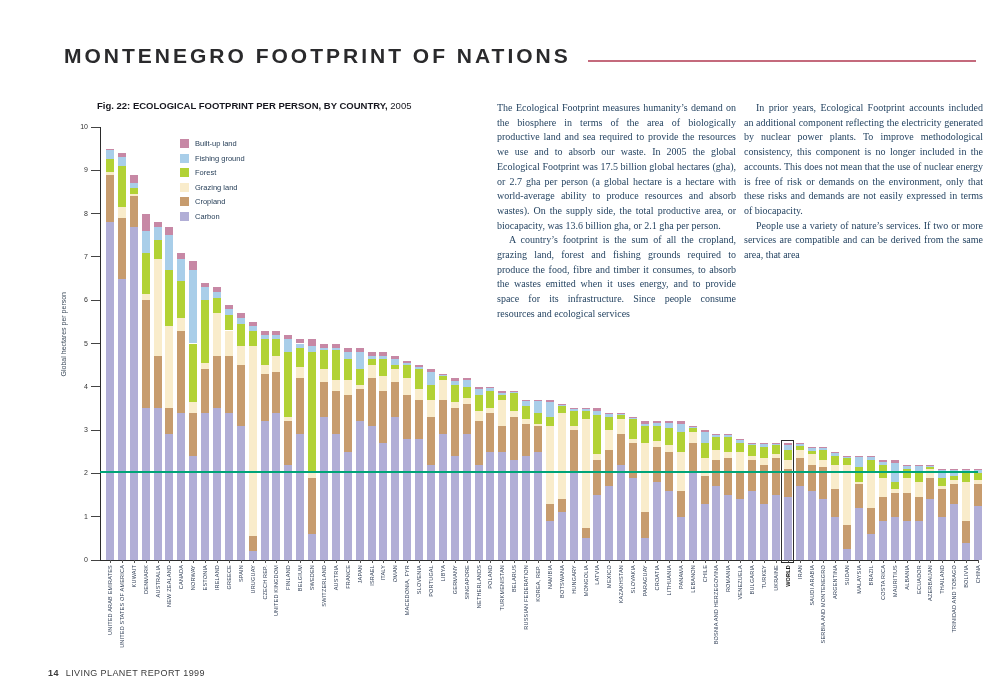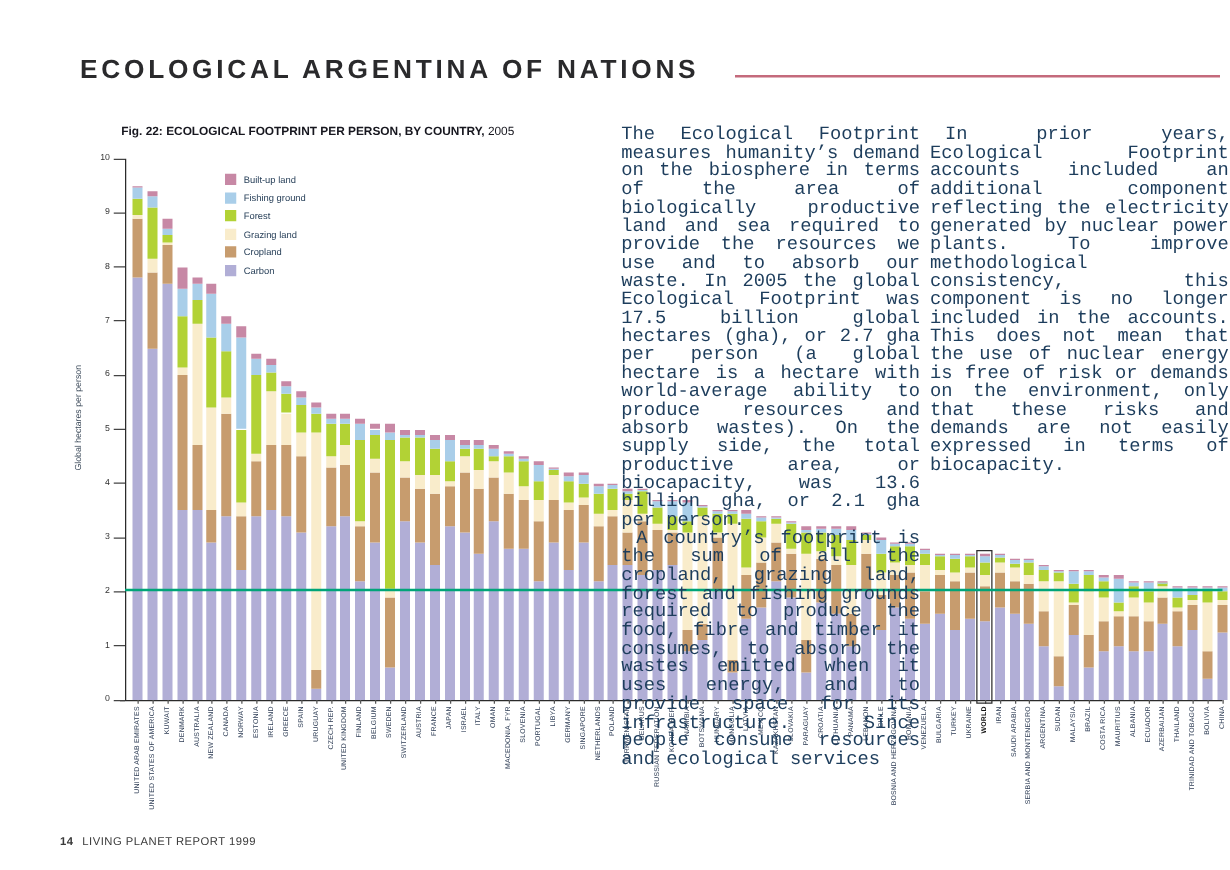--- a/index.html
+++ b/index.html
@@ -26,34 +26,34 @@
           font-size:5.5px;line-height:8px;color:#2e3d55;white-space:nowrap;letter-spacing:0.2px;}
   .xlabel.bold{font-weight:bold;color:#111;}
   .bioline{position:absolute;left:100px;width:878px;height:1.5px;background:#00a478;}
   .world-box{position:absolute;border:1.3px solid #2e2e2e;background:transparent;pointer-events:none;}
   
   #legend{left:180px;top:139px;}
   .legend-row{display:flex;align-items:center;margin-bottom:5.5px;}
   .legend-swatch{width:9px;height:9px;margin-right:6px;flex:0 0 auto;}
   .legend-label{font-size:7.5px;color:#29415a;white-space:nowrap;}
   
-  .col{position:absolute;top:101px;width:239px;font-family:Liberation Mono, monospace;
-       font-size:15px;line-height:14.7px;color:#1d3d5c;text-align:justify;}
+  .col{position:absolute;top:101px;width:239px;font-family:Liberation Serif, serif;
+       font-size:10px;line-height:14.7px;color:#1d3d5c;text-align:justify;}
   #col1{left:497px;}
   #col2{left:744px;}
   .col p{margin:0;}
   .col p.ind{text-indent:12px;}
   
   #footer{left:48px;top:668px;font-size:9px;color:#3a3a3a;letter-spacing:0.4px;}
   #footer .num{font-weight:bold;margin-right:7px;}
 </style>
 </head>
 <body>
 
-<div class="abs" id="page-title">ECOLOGICAL ARGENTINA OF NATIONS</div>
+<div class="abs" id="page-title">MONTENEGRO FOOTPRINT OF NATIONS</div>
 <div class="abs" id="title-rule"></div>
 
 <div class="abs" id="fig-caption">
   <span class="b">Fig. 22:</span>
   <span class="b">ECOLOGICAL FOOTPRINT PER PERSON, BY COUNTRY,</span>
   <span>2005</span>
 </div>
 
 <div class="abs" id="chart">
   <div class="yaxis-line"></div>
@@ -702,17 +702,18 @@
     <div class="xlabel" style="left: 973.97px;">CHINA</div>
     <div class="bioline" style="top: 471.235px; background: rgb(0, 164, 120);"></div>
   </div>
 
 <div class="col" id="col1">
   <p>The Ecological Footprint measures humanity’s demand on the biosphere in terms of the area of biologically productive land and sea required to provide the resources we use and to absorb our waste. In 2005 the global Ecological Footprint was 17.5 billion global hectares (gha), or 2.7 gha per person (a global hectare is a hectare with world-average ability to produce resources and absorb wastes). On the supply side, the total productive area, or biocapacity, was 13.6 billion gha, or 2.1 gha per person.</p>
   <p class="ind">A country’s footprint is the sum of all the cropland, grazing land, forest and fishing grounds required to produce the food, fibre and timber it consumes, to absorb the wastes emitted when it uses energy, and to provide space for its infrastructure. Since people consume resources and ecological services</p>
 </div>
 <div class="col" id="col2">
   <p class="ind">In prior years, Ecological Footprint accounts included an additional component reflecting the electricity generated by nuclear power plants. To improve methodological consistency, this component is no longer included in the accounts. This does not mean that the use of nuclear energy is free of risk or demands on the environment, only that these risks and demands are not easily expressed in terms of biocapacity.</p>
+  <p class="ind">People use a variety of nature’s services. If two or more services are compatible and can be derived from the same area, that area</p>
 </div>
 
 <div class="abs" id="footer">
   <span class="num">14</span><span>LIVING PLANET REPORT 1999</span>
 </div>
 
 </body></html>

